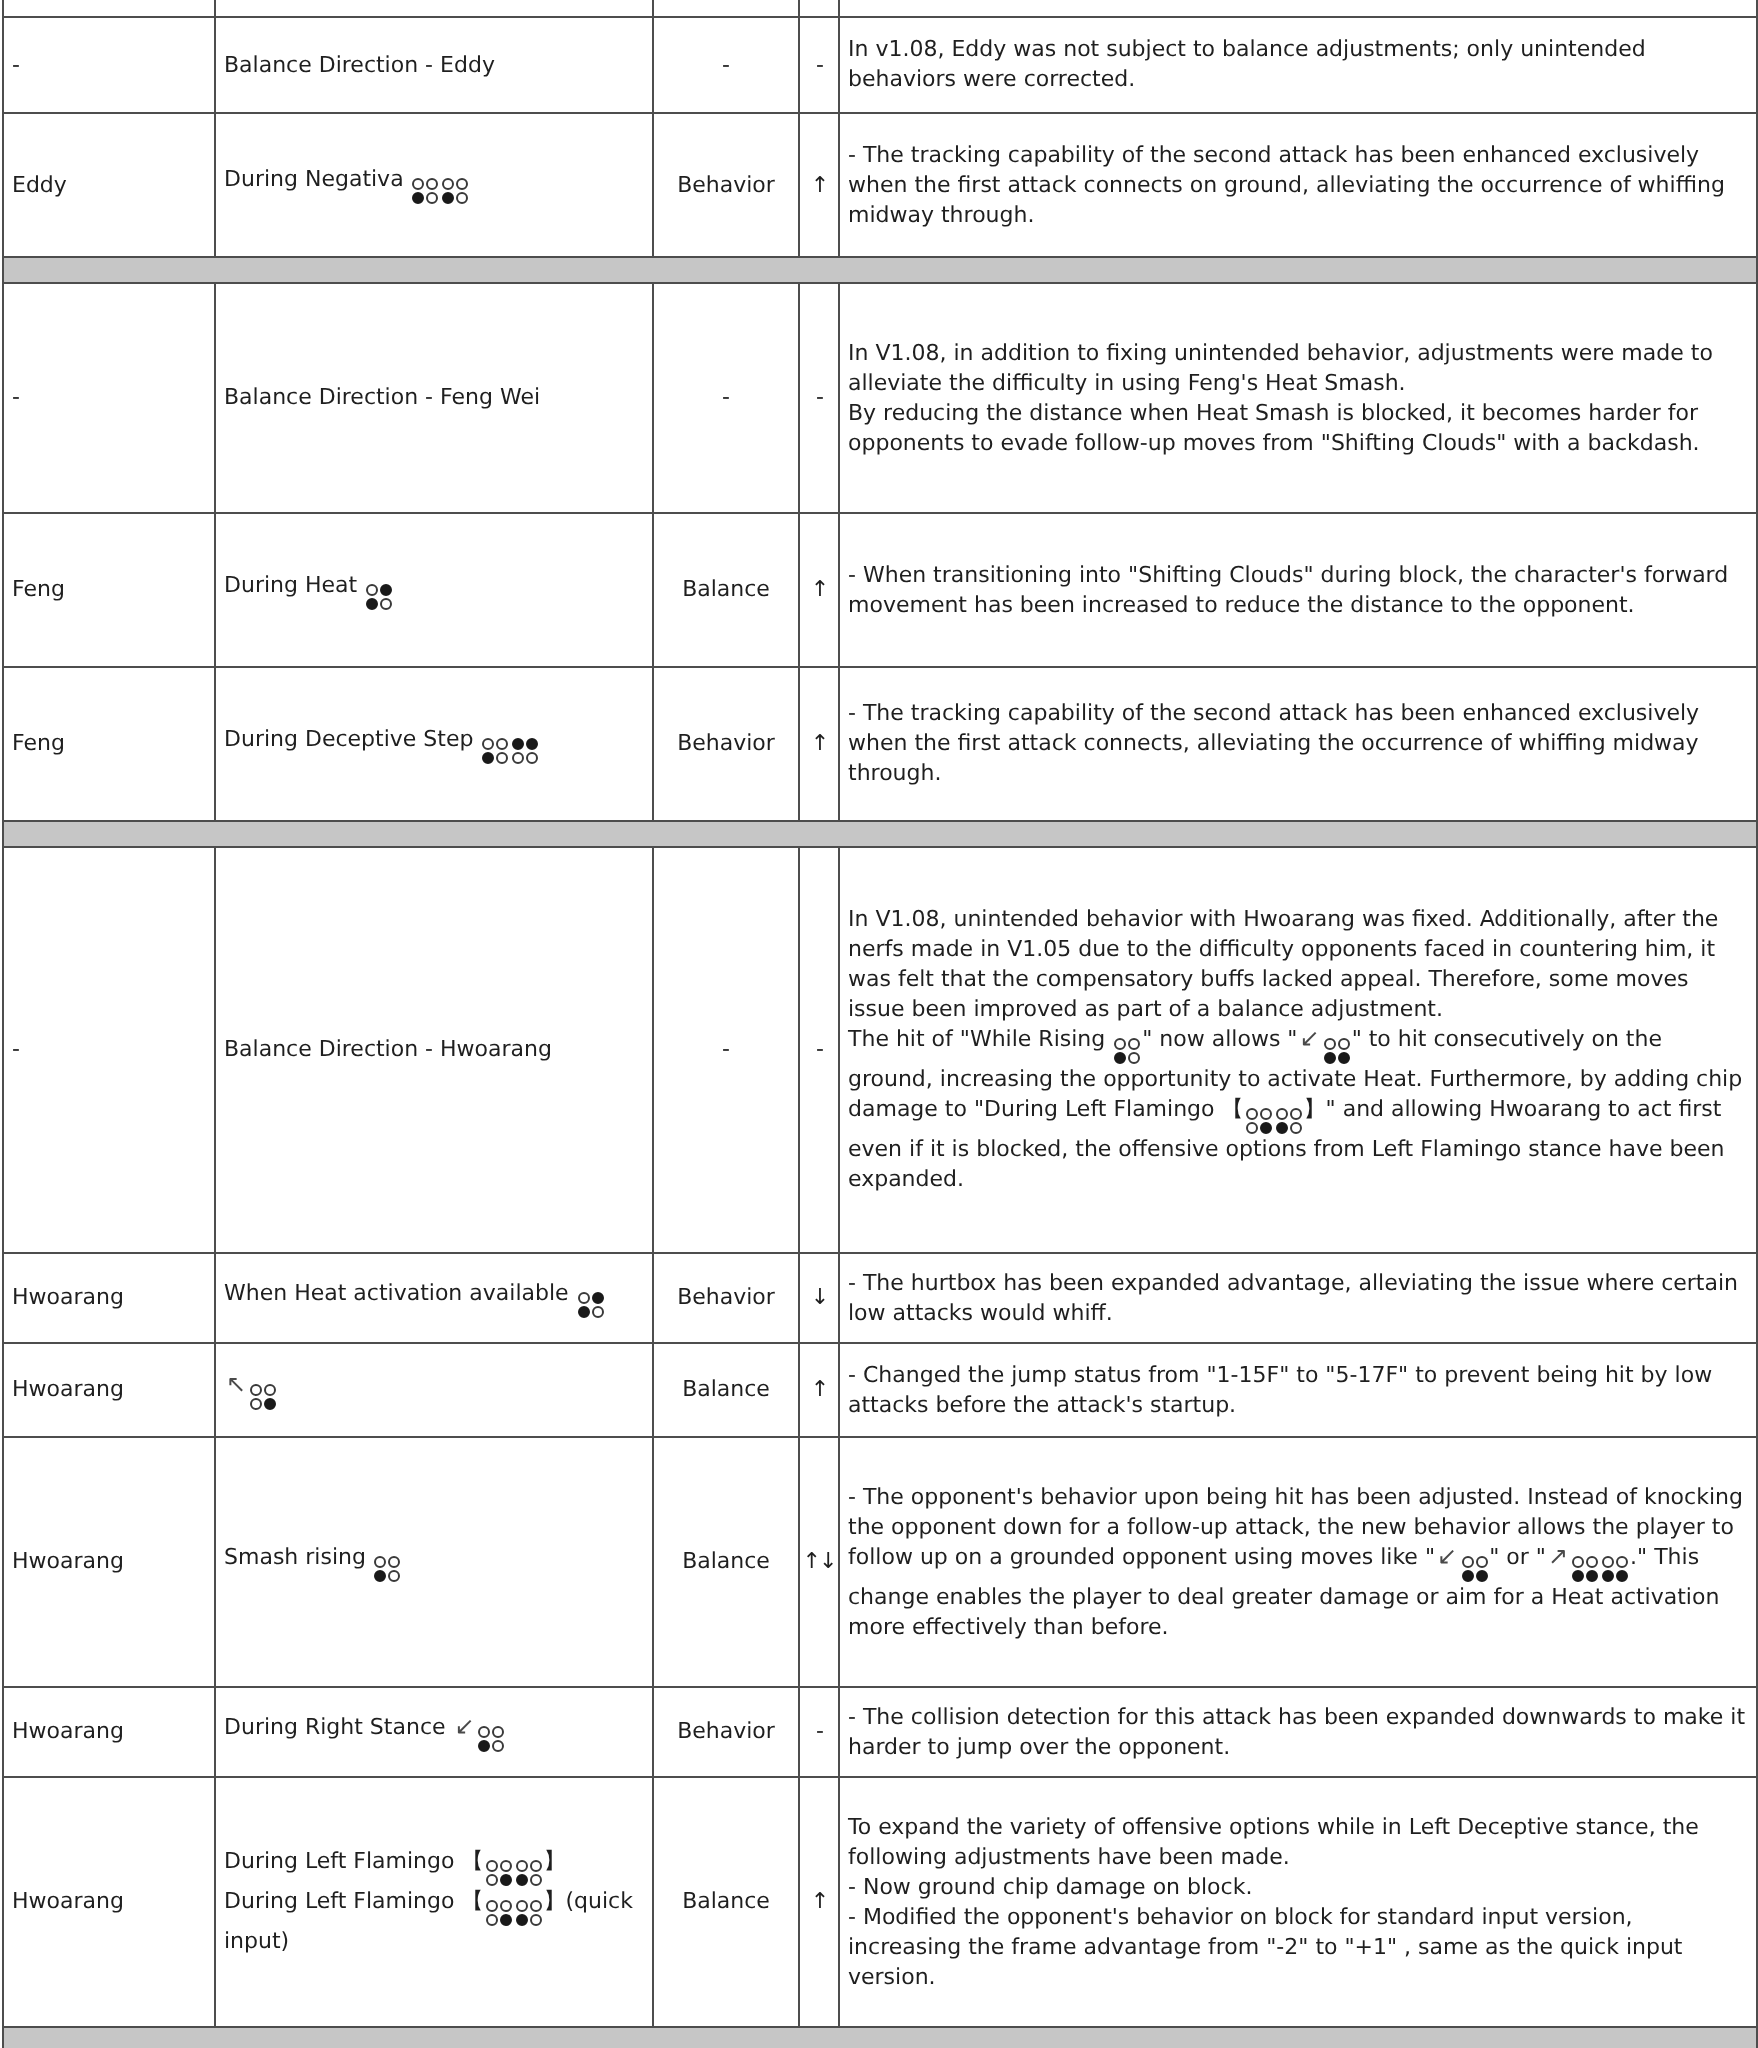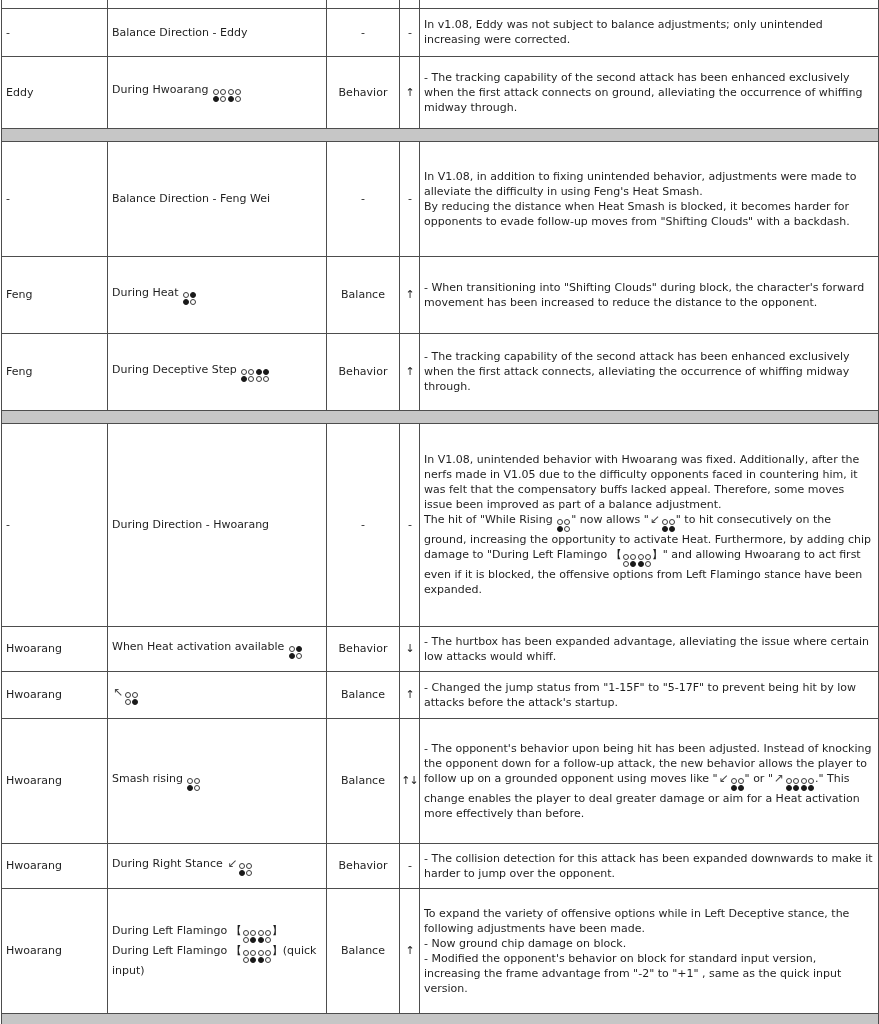--- a/index.html
+++ b/index.html
@@ -53,25 +53,25 @@
         <td class="cell-move"></td>
         <td class="cell-cat"></td>
         <td class="cell-dir"></td>
         <td class="cell-desc"></td>
       </tr>
       <tr style="height: 48px;">
         <td class="cell-char">-</td>
         <td class="cell-move"><span>Balance Direction - Eddy</span></td>
         <td class="cell-cat">-</td>
         <td class="cell-dir">-</td>
-        <td class="cell-desc"><span>In v1.08, Eddy was not subject to balance adjustments; only unintended increasing were corrected.</span></td>
+        <td class="cell-desc"><span>In v1.08, Eddy was not subject to balance adjustments; only unintended behaviors were corrected.</span></td>
       </tr>
       <tr style="height: 72px;">
         <td class="cell-char">Eddy</td>
-        <td class="cell-move"><span>During Hwoarang </span><span class="btn-cluster">
+        <td class="cell-move"><span>During Negativa </span><span class="btn-cluster">
             <span class="dot"></span>
             <span class="dot"></span>
             <span class="dot filled"></span>
             <span class="dot"></span>
           </span><span class="btn-cluster">
             <span class="dot"></span>
             <span class="dot"></span>
             <span class="dot filled"></span>
             <span class="dot"></span>
           </span></td>
@@ -116,21 +116,21 @@
           </span></td>
         <td class="cell-cat">Behavior</td>
         <td class="cell-dir">↑</td>
         <td class="cell-desc"><span>- The tracking capability of the second attack has been enhanced exclusively when the first attack connects, alleviating the occurrence of whiffing midway through.</span></td>
       </tr>
       <tr class="sep-row" style="height: 13px;">
         <td colspan="5"></td>
       </tr>
       <tr style="height: 203px;">
         <td class="cell-char">-</td>
-        <td class="cell-move"><span>During Direction - Hwoarang</span></td>
+        <td class="cell-move"><span>Balance Direction - Hwoarang</span></td>
         <td class="cell-cat">-</td>
         <td class="cell-dir">-</td>
         <td class="cell-desc"><span>In V1.08, unintended behavior with Hwoarang was fixed. Additionally, after the nerfs made in V1.05 due to the difficulty opponents faced in countering him, it was felt that the compensatory buffs lacked appeal. Therefore, some moves issue been improved as part of a balance adjustment.</span><br><span>The hit of "While Rising </span><span class="btn-cluster">
             <span class="dot"></span>
             <span class="dot"></span>
             <span class="dot filled"></span>
             <span class="dot"></span>
           </span><span>" now allows "</span><span class="dir-arrow">↙</span><span class="btn-cluster">
             <span class="dot"></span>
             <span class="dot"></span>

